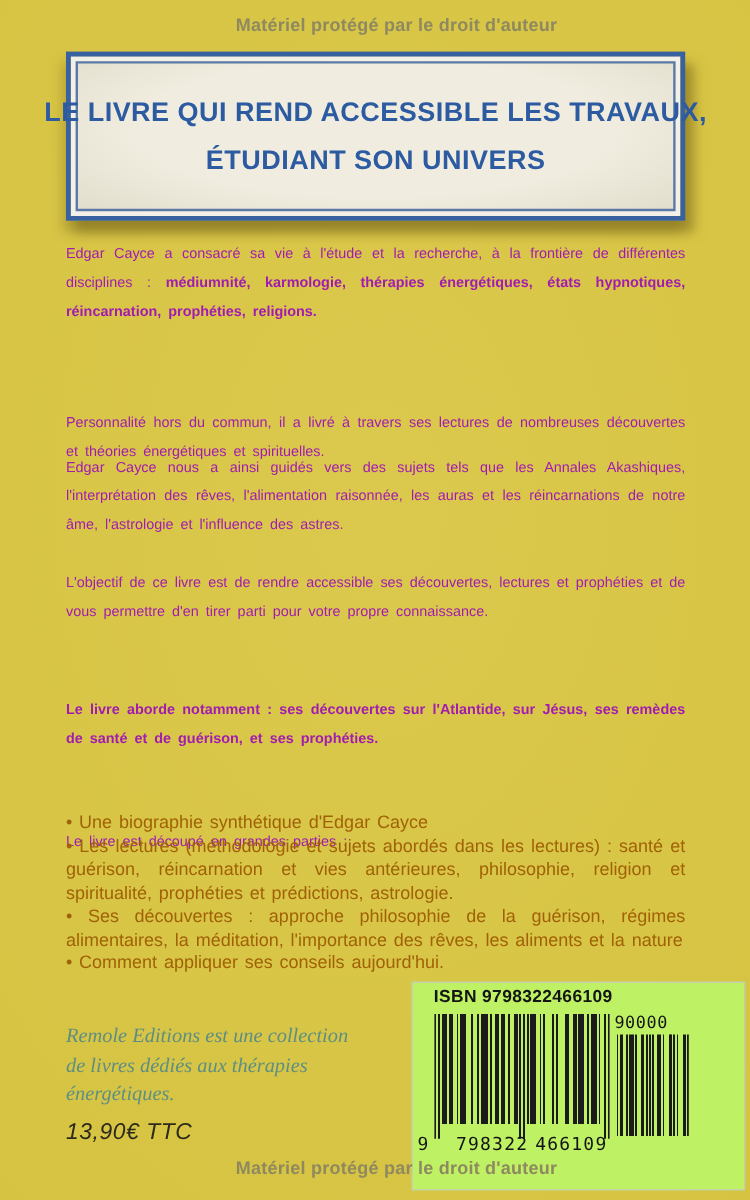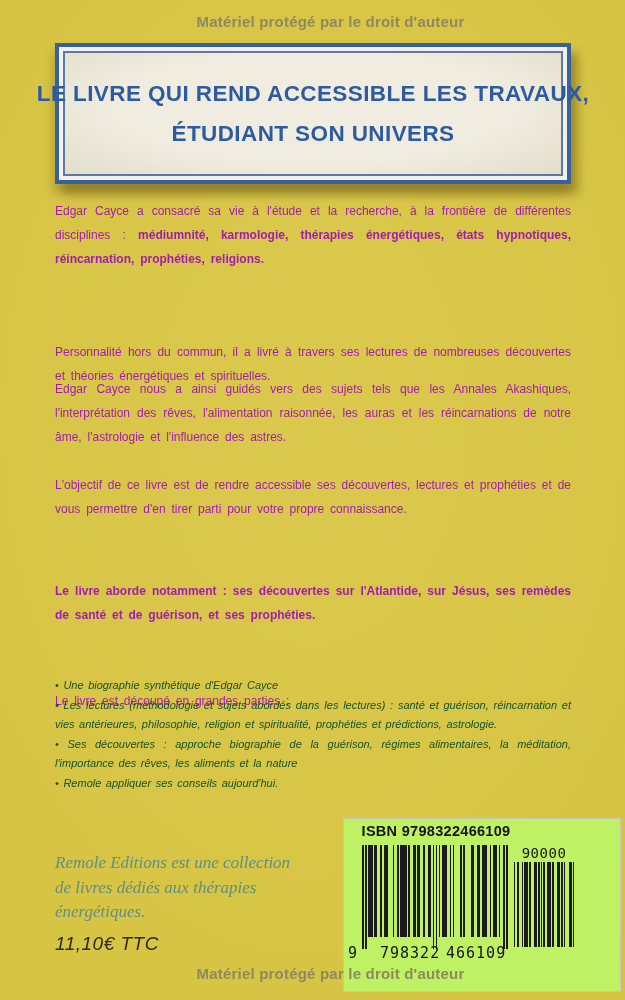--- a/index.html
+++ b/index.html
@@ -36,22 +36,22 @@
   }
   #para-0{top:199px;}
   #para-1{top:312px;margin-top:28px;}
   #para-2{top:377px;}
   #para-3{top:473px;}
   #para-4{top:560px;font-weight:bold;margin-top:19px;}
   #para-5{top:655px;text-align:left;margin-top:34px;}
 
   #bullet-list{position:absolute;left:55px;top:676px;width:516px;}
   .bullet{
-    margin:0;text-align:justify;font-size:11px;line-height:19.5px;
-    color:#14532d;word-spacing:1.5px;font-style:italic;
+    margin:0;text-align:justify;font-size:15px;line-height:19.5px;
+    color:#a16207;word-spacing:1.5px;
   }
 
   #publisher-note{
     position:absolute;left:55px;top:851px;width:285px;
     font-size:17px;line-height:24.5px;font-style:italic;color:#5f8e82;
     white-space:pre-line;
     font-family:Liberation Serif, serif;
   }
   #price{
     position:absolute;left:55px;top:933px;
@@ -70,21 +70,21 @@
   #ean-bars svg,#addon-bars svg{display:block;width:100%;height:100%;}
   .ean-digit{
     position:absolute;top:125px;font-family:"DejaVu Sans Mono", monospace;
     font-size:15px;color:#141414;letter-spacing:1px;white-space:nowrap;
   }
   #d-prefix{left:4px;}
   #d-left{left:36px;}
   #d-right{left:102px;}
   #addon{position:absolute;left:168px;top:26px;width:64px;height:104px;}
   #addon-label{
-    position:absolute;top:0;left:0;width:100%;text-align:center;
+    position:absolute;top:0;left:0;width:100%;
     font-family:"DejaVu Sans Mono", monospace;font-size:14px;color:#141414;letter-spacing:.5px;
   }
   #addon-bars{position:absolute;left:2px;top:17px;width:60px;height:85px;}
 </style>
 </head>
 <body>
 
 <div class="copy-strip" id="copy-top">Matériel protégé par le droit d'auteur</div>
 
 <div class="headline-box">
@@ -95,28 +95,28 @@
 <p class="para" id="para-0"><span>Edgar Cayce a consacré sa vie à l'étude et la recherche, à la frontière de différentes disciplines : </span><span style="font-weight: bold;">médiumnité, karmologie, thérapies énergétiques, états hypnotiques, réincarnation, prophéties, religions.</span></p>
 <p class="para" id="para-1"><span>Personnalité hors du commun, il a livré à travers ses lectures de nombreuses découvertes et théories énergétiques et spirituelles.</span></p>
 <p class="para" id="para-2"><span>Edgar Cayce nous a ainsi guidés vers des sujets tels que les Annales Akashiques, l'interprétation des rêves, l'alimentation raisonnée, les auras et les réincarnations de notre âme, l'astrologie et l'influence des astres.</span></p>
 <p class="para" id="para-3"><span>L'objectif de ce livre est de rendre accessible ses découvertes, lectures et prophéties et de vous permettre d'en tirer parti pour votre propre connaissance.</span></p>
 <p class="para" id="para-4"><span>Le livre aborde notamment : ses découvertes sur l'Atlantide, sur Jésus, ses remèdes de santé et de guérison, et ses prophéties.</span></p>
 <p class="para" id="para-5"><span>Le livre est découpé en grandes parties :</span></p>
 
 <div id="bullet-list">
     <p class="bullet">•  Une biographie synthétique d'Edgar Cayce</p>
     <p class="bullet">•  Les lectures (méthodologie et sujets abordés dans les lectures) : santé et guérison, réincarnation et vies antérieures, philosophie, religion et spiritualité, prophéties et prédictions, astrologie.</p>
-    <p class="bullet">•  Ses découvertes : approche biographie de la guérison, régimes alimentaires, la méditation, l'importance des rêves, les aliments et la nature</p>
-    <p class="bullet">•  Remole appliquer ses conseils aujourd'hui.</p>
+    <p class="bullet">•  Ses découvertes : approche philosophie de la guérison, régimes alimentaires, la méditation, l'importance des rêves, les aliments et la nature</p>
+    <p class="bullet">•  Comment appliquer ses conseils aujourd'hui.</p>
   </div>
 
 <div id="publisher-note">Remole Editions est une collection
 de livres dédiés aux thérapies
 énergétiques.</div>
-<div id="price">11,10€ TTC</div>
+<div id="price">13,90€ TTC</div>
 
 <div id="barcode-box">
   <div id="isbn-label">ISBN 9798322466109</div>
   <div id="ean-bars">
       <svg viewBox="0 0 95 100" preserveAspectRatio="none" shape-rendering="crispEdges">
         <rect x="0" y="0" width="1.06" height="100" fill="#1b1b1b"></rect>
         <rect x="2" y="0" width="1.06" height="100" fill="#1b1b1b"></rect>
         <rect x="4" y="0" width="1.06" height="88" fill="#1b1b1b"></rect>
         <rect x="5" y="0" width="1.06" height="88" fill="#1b1b1b"></rect>
         <rect x="6" y="0" width="1.06" height="88" fill="#1b1b1b"></rect>

